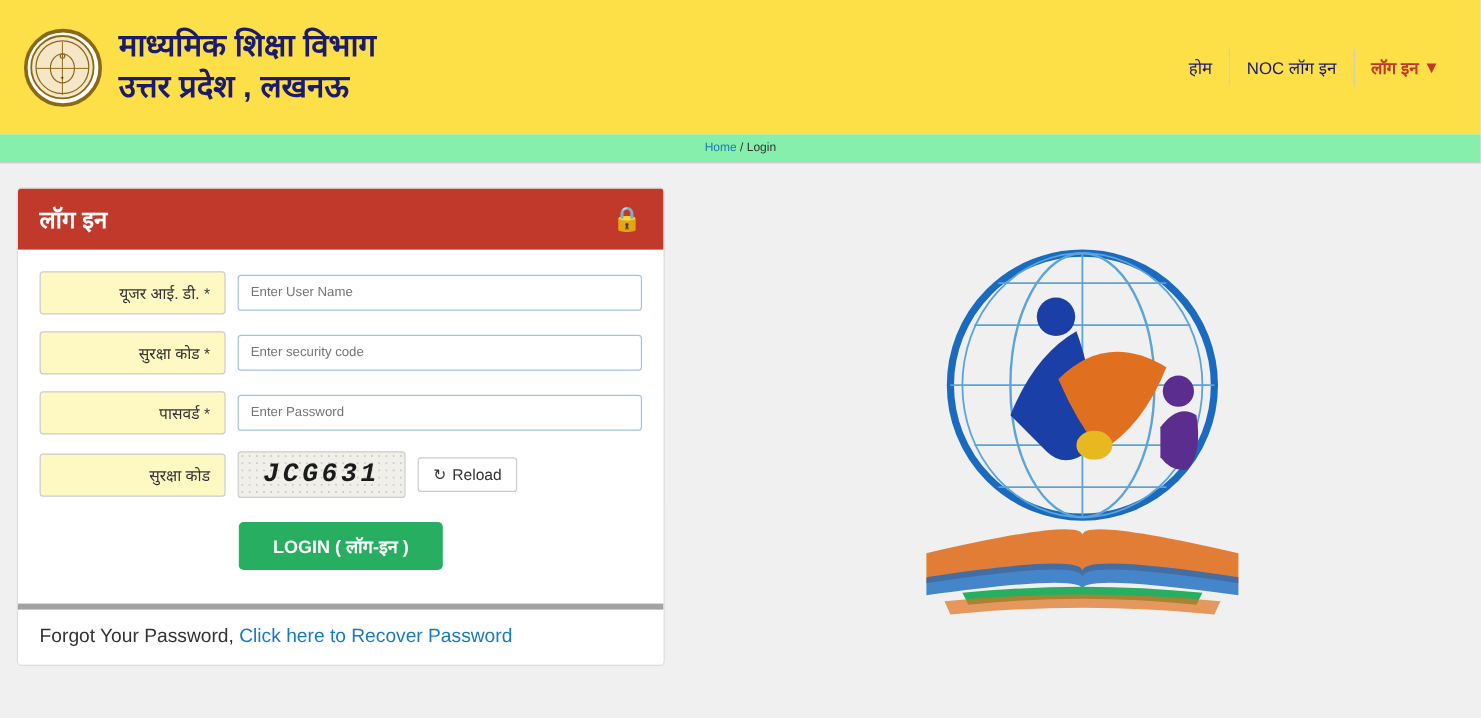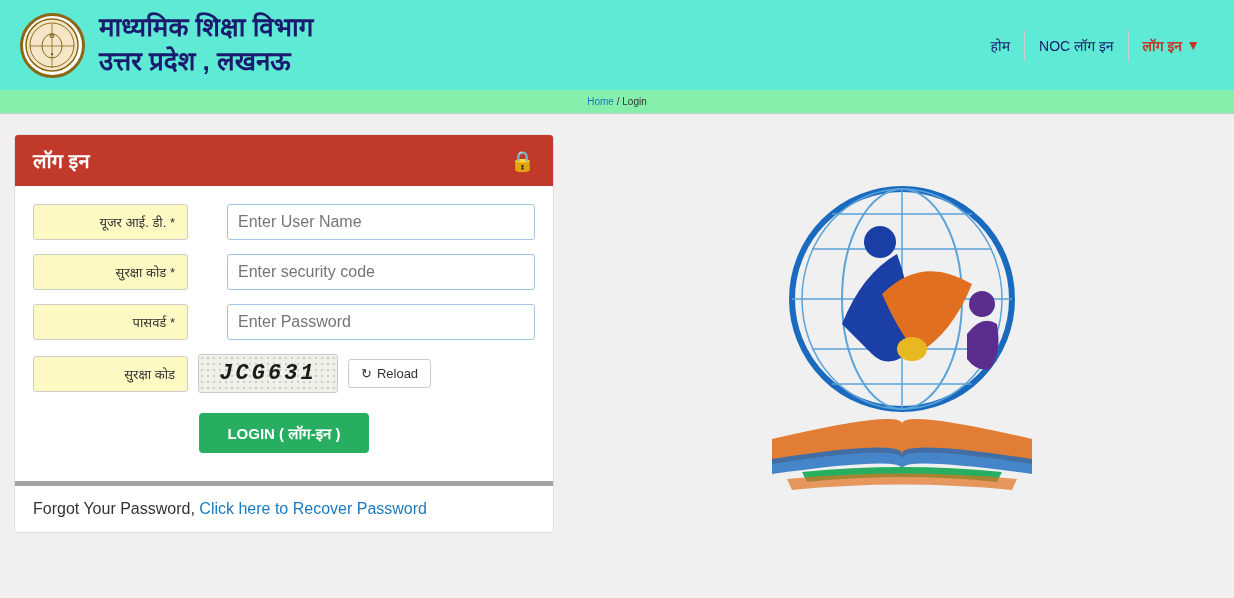--- a/index.html
+++ b/index.html
@@ -5,26 +5,26 @@
     * { box-sizing: border-box; margin: 0; padding: 0; }
     body {
       font-family: Arial, sans-serif;
       background: #f0f0f0;
       min-height: 598px;
       width: 1234px;
     }
 
     
     .header {
-      background: #5eead4;
+      background: #fde047;
       display: flex;
       align-items: center;
       justify-content: space-between;
       padding: 10px 20px;
-      height: 90px;
+      height: 112px;
     }
     .header-left {
       display: flex;
       align-items: center;
       gap: 14px;
     }
     .logo-circle {
       width: 65px;
       height: 65px;
       border-radius: 50%;
@@ -125,26 +125,25 @@
       color: #333;
       min-width: 155px;
       border: 1px solid #ccc;
       border-radius: 3px;
       text-align: right;
       white-space: nowrap;
     }
     .form-input {
       flex: 1;
       padding: 8px 10px;
-      font-size: 16px;
+      font-size: 11px;
       border: 1px solid #a0c4e8;
       border-radius: 3px;
       outline: none;
       color: #ef4444;
-      margin-left: 29px;
     }
     .captcha-row {
       display: flex;
       align-items: center;
       gap: 10px;
     }
     .captcha-box {
       background: #f0f0e8;
       border: 1px solid #ccc;
       border-radius: 3px;

